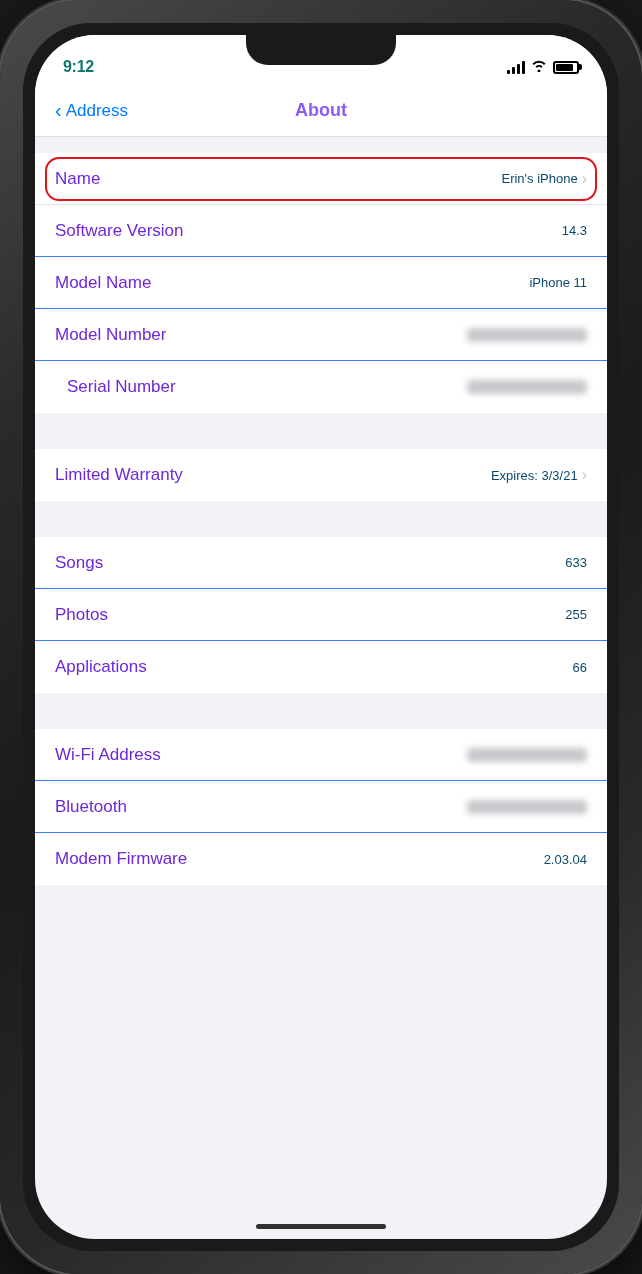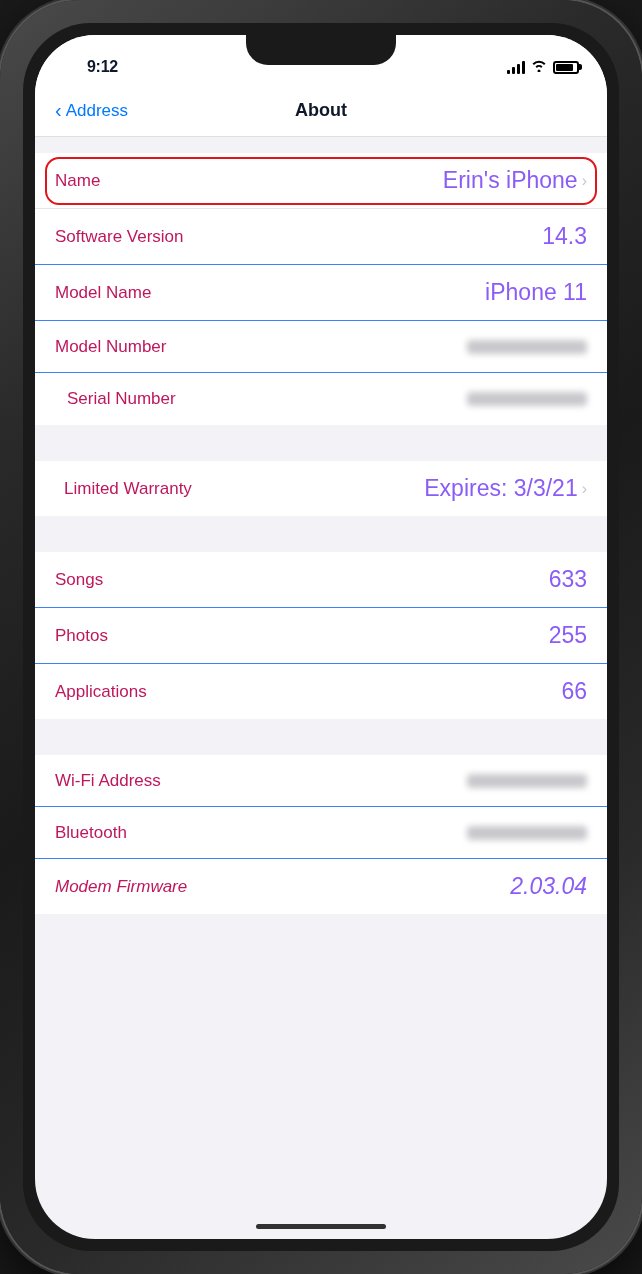--- a/index.html
+++ b/index.html
@@ -64,23 +64,22 @@
       width: 150px;
       height: 30px;
       background: #1a1a1a;
       border-radius: 0 0 22px 22px;
       z-index: 10;
     }
 
     .status-time {
       font-size: 16px;
       font-weight: 600;
-      color: #0f172a;
+      color: #0f766e;
       letter-spacing: -0.3px;
-      margin-left: 24px;
     }
 
     .status-icons {
       display: flex;
       align-items: center;
       gap: 6px;
     }
 
     .signal-bars {
       display: flex;
@@ -155,21 +154,21 @@
     .nav-chevron {
       font-size: 20px;
       color: #007aff;
       line-height: 1;
       margin-top: -1px;
     }
 
     .nav-title {
       font-size: 18px;
       font-weight: 700;
-      color: #0f172a;
+      color: #8b5cf6;
     }
 
     
     .content {
       overflow-y: auto;
       height: calc(1204px - 50px - 52px - 30px);
     }
 
     
     .section-gap {
@@ -196,27 +195,27 @@
       min-height: 52px;
       position: relative;
     }
 
     .settings-row:last-child {
       border-bottom: none;
     }
 
     .row-label {
       font-size: 17px;
-      color: #be185d;
+      color: #6d28d9;
       font-weight: 400;
     }
 
     .row-value {
-      font-size: 23px;
-      color: #8b5cf6;
+      font-size: 13px;
+      color: #0c4a6e;
       text-align: left;
     }
 
     .row-value-chevron {
       display: flex;
       align-items: center;
       gap: 4px;
     }
 
     .row-chevron {
@@ -336,21 +335,21 @@
 
           <div class="settings-row" style="border-bottom: none; margin-left: 12px;">
             <span class="row-label">Serial Number</span>
             <div class="blurred-value"></div>
           </div>
         </div>
 
         <div class="section-gap"></div>
 
         <div class="settings-group">
-          <div class="settings-row" style="border-bottom: none; margin-left: 9px;">
+          <div class="settings-row" style="border-bottom: none;">
             <span class="row-label">Limited Warranty</span>
             <div class="row-value-chevron">
               <span class="row-value">Expires: 3/3/21</span>
               <span class="row-chevron">›</span>
             </div>
           </div>
         </div>
 
         <div class="section-gap"></div>
 
@@ -373,21 +372,21 @@
 
         <div class="settings-group">
           <div class="settings-row">
             <span class="row-label">Wi-Fi Address</span>
             <div class="blurred-value"></div>
           </div>
           <div class="settings-row">
             <span class="row-label">Bluetooth</span>
             <div class="blurred-value"></div>
           </div>
-          <div class="settings-row" style="border-bottom: none; font-style: italic;">
+          <div class="settings-row" style="border-bottom: none;">
             <span class="row-label">Modem Firmware</span>
             <span class="row-value">2.03.04</span>
           </div>
         </div>
 
         <div class="section-gap"></div>
 
       </div>
 
       <div class="home-indicator"></div>

